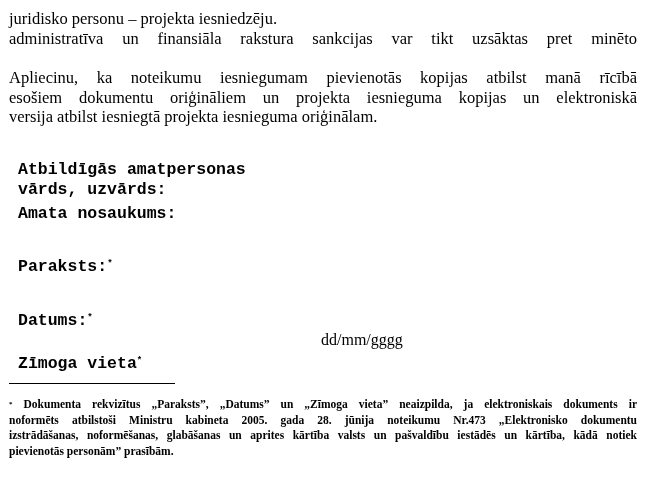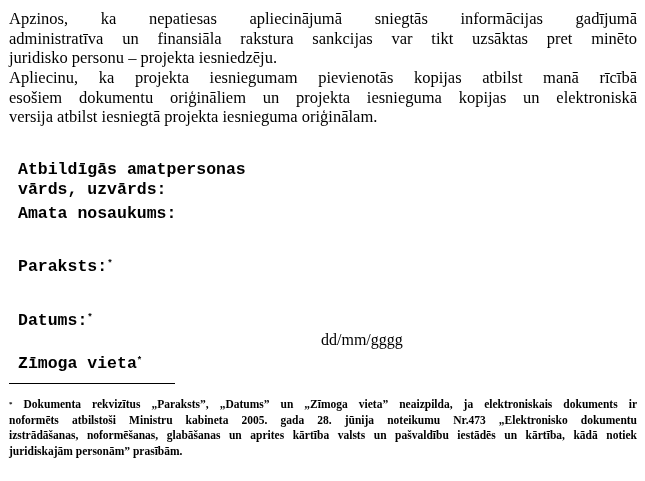--- a/index.html
+++ b/index.html
@@ -13,27 +13,26 @@
   .fn-rule { position:absolute; left:9px; top:383px; width:166px; height:1px; background:#000; }
   .footnote { position:absolute; left:9px; top:397px; width:628px; font-size:11.5px; line-height:15.5px;font-weight:bold; }
   .footnote .line { text-align:justify; text-align-last:justify; }
   .footnote .line.end { text-align-last:left; }
   .footnote sup { font-size:7px; vertical-align:top; }
 </style>
 </head>
 <body>
 
 <div class="para" style="top:9px;">
-  <span class="line">Apzinos, ka nepatiesas apliecinājumā sniegtās informācijas gadījumā</span>
+  <span class="line end">juridisko personu – projekta iesniedzēju.</span>
   <span class="line">administratīva un finansiāla rakstura sankcijas var tikt uzsāktas pret minēto</span>
-  <span class="line end">juridisko personu – projekta iesniedzēju.</span>
 </div>
 
 <div class="para" style="top:68px;">
-  <span class="line">Apliecinu, ka projekta iesniegumam pievienotās kopijas atbilst manā rīcībā</span>
+  <span class="line">Apliecinu, ka noteikumu iesniegumam pievienotās kopijas atbilst manā rīcībā</span>
   <span class="line">esošiem dokumentu oriģināliem un projekta iesnieguma kopijas un elektroniskā</span>
   <span class="line end">versija atbilst iesniegtā projekta iesnieguma oriģinālam.</span>
 </div>
 
 <div class="label" style="top:160px;">
   <div>Atbildīgās amatpersonas</div>
   <div>vārds, uzvārds:</div>
 </div>
 
 <div class="label" style="top:204px;text-align:right;">
@@ -53,14 +52,14 @@
 <div class="label" style="top:354px;">
   <span>Zīmoga vieta</span><sup>*</sup>
 </div>
 
 <div class="fn-rule"></div>
 
 <div class="footnote">
   <span class="line"><sup>*</sup> <span>Dokumenta rekvizītus „Paraksts”, „Datums” un „Zīmoga vieta” neaizpilda, ja elektroniskais dokuments ir</span></span>
   <span class="line">noformēts atbilstoši Ministru kabineta 2005. gada 28. jūnija noteikumu Nr.473 „Elektronisko dokumentu</span>
   <span class="line">izstrādāšanas, noformēšanas, glabāšanas un aprites kārtība valsts un pašvaldību iestādēs un kārtība, kādā notiek</span>
-  <span class="line end">juridiskajām personām” prasībām.</span>
+  <span class="line end">pievienotās personām” prasībām.</span>
 </div>
 
 </body></html>

